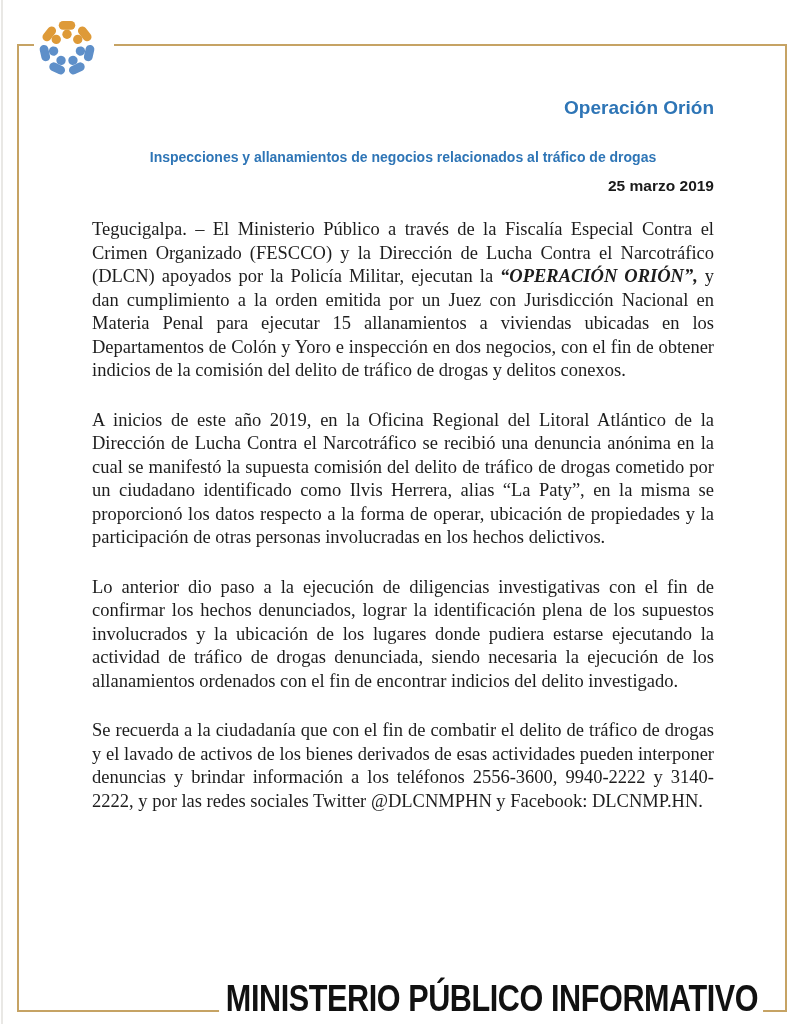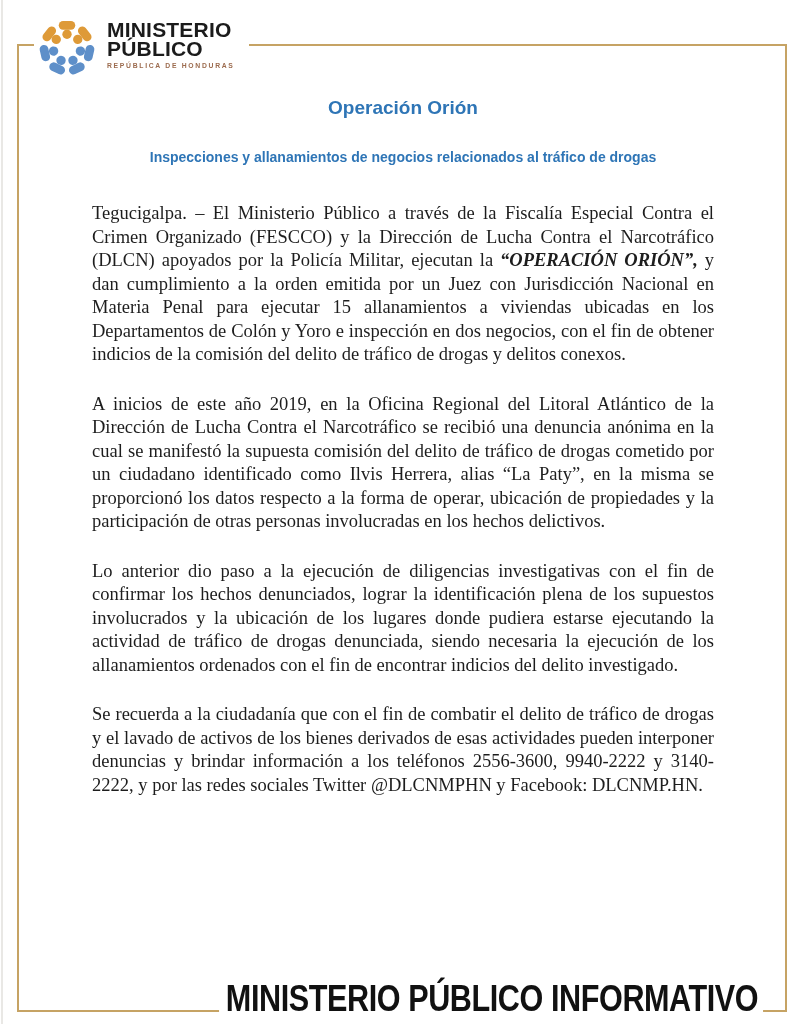--- a/index.html
+++ b/index.html
@@ -57,21 +57,21 @@
   }
   
   .content {
     position: absolute;
     left: 92px; top: 0;
     width: 622px;
     z-index: 2;
   }
   .title {
     margin: 97px 0 0 0;
-    text-align: center;
+    text-align: right;
     color: #2E75B6;
     font-size: 19px;
     font-weight: bold;
     font-family: "Liberation Sans", sans-serif;
   }
   .subtitle {
     margin: 26px 0 0 0;
     text-align: center;
     color: #2E75B6;
     font-size: 14px;
@@ -79,21 +79,21 @@
     line-height: 25px;
     font-family: "Liberation Sans", sans-serif;
   }
   .date {
     margin-top: 7px;
     text-align: right;
     font-size: 15.5px;
     font-weight: bold;
     color: #1a1a1a;
   }
-  .bodytext { margin-top: 32px; }
+  .bodytext { margin-top: 23px; }
   .para {
     margin: 0 0 26px 0;
     font-family: "Liberation Serif", serif;
     font-size: 18.5px;
     line-height: 23.5px;
     text-align: justify;
     color: #1d1d1d;
   }
   .para .em { font-weight: bold; font-style: italic; }
   
@@ -150,32 +150,26 @@
         <g transform="rotate(205.7 36 36)">
           <circle cx="36" cy="21" r="5.1"></circle>
           <rect x="27" y="6.5" width="18" height="9.5" rx="4.7"></rect>
         </g>
         <g transform="rotate(257.1 36 36)">
           <circle cx="36" cy="21" r="5.1"></circle>
           <rect x="27" y="6.5" width="18" height="9.5" rx="4.7"></rect>
         </g>
       </g>
     </svg>
-    <div class="logo-textblock">
-      <div class="org-name">
-        <span>MINISTERIO</span>
-        <span>PÚBLICO</span>
-      </div>
-      <div class="tagline">REPÚBLICA DE HONDURAS</div>
-    </div>
   </div>
 
   <div class="content">
     <h1 class="title">Operación Orión</h1>
     <h2 class="subtitle">Inspecciones y allanamientos de negocios relacionados al tráfico de drogas</h2>
+    <div class="date">25 marzo 2019</div>
 
     <div class="bodytext">
       <p class="para"><span>Tegucigalpa. – El Ministerio Público a través de la Fiscalía Especial Contra el Crimen Organizado (FESCCO) y la Dirección de Lucha Contra el Narcotráfico (DLCN) apoyados por la Policía Militar, ejecutan la </span><span class="em">“OPERACIÓN ORIÓN”,</span><span> y dan cumplimiento a la orden emitida por un Juez con Jurisdicción Nacional en Materia Penal para ejecutar 15 allanamientos a viviendas ubicadas en los Departamentos de Colón y Yoro e inspección en dos negocios, con el fin de obtener indicios de la comisión del delito de tráfico de drogas y delitos conexos.</span></p>
       <p class="para">A inicios de este año 2019, en la Oficina Regional del Litoral Atlántico de la Dirección de Lucha Contra el Narcotráfico se recibió una denuncia anónima en la cual se manifestó la supuesta comisión del delito de tráfico de drogas cometido por un ciudadano identificado como Ilvis Herrera, alias “La Paty”, en la misma se proporcionó los datos respecto a la forma de operar, ubicación de propiedades y la participación de otras personas involucradas en los hechos delictivos.</p>
       <p class="para">Lo anterior dio paso a la ejecución de diligencias investigativas con el fin de confirmar los hechos denunciados, lograr la identificación plena de los supuestos involucrados y la ubicación de los lugares donde pudiera estarse ejecutando la actividad de tráfico de drogas denunciada, siendo necesaria la ejecución de los allanamientos ordenados con el fin de encontrar indicios del delito investigado.</p>
       <p class="para">Se recuerda a la ciudadanía que con el fin de combatir el delito de tráfico de drogas y el lavado de activos de los bienes derivados de esas actividades pueden interponer denuncias y brindar información a los teléfonos 2556-3600, 9940-2222 y 3140-2222, y por las redes sociales Twitter @DLCNMPHN y Facebook: DLCNMP.HN.</p>
     </div>
   </div>
 
   <div class="footer-banner">MINISTERIO PÚBLICO INFORMATIVO</div>

